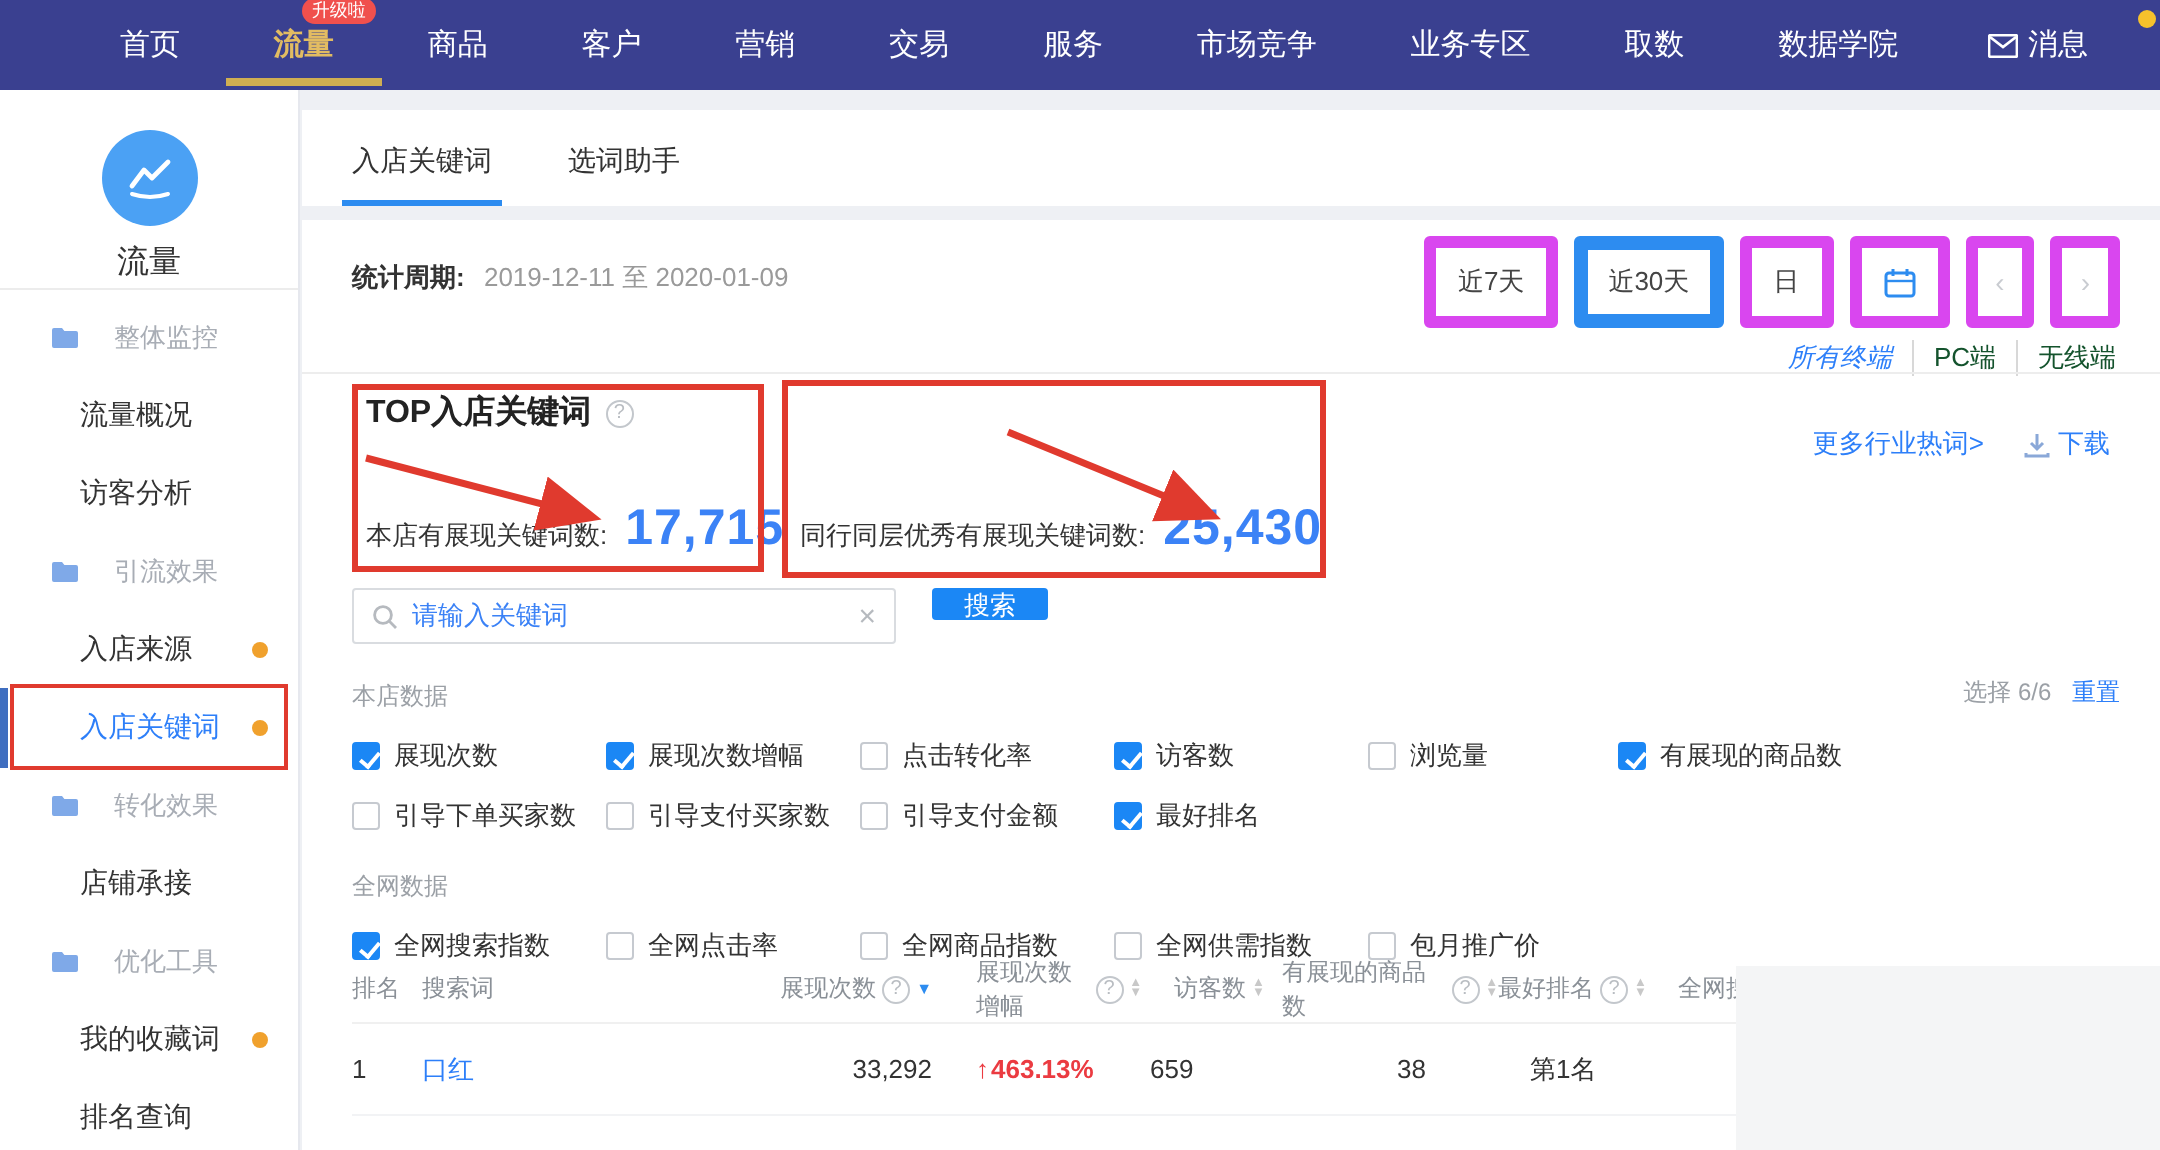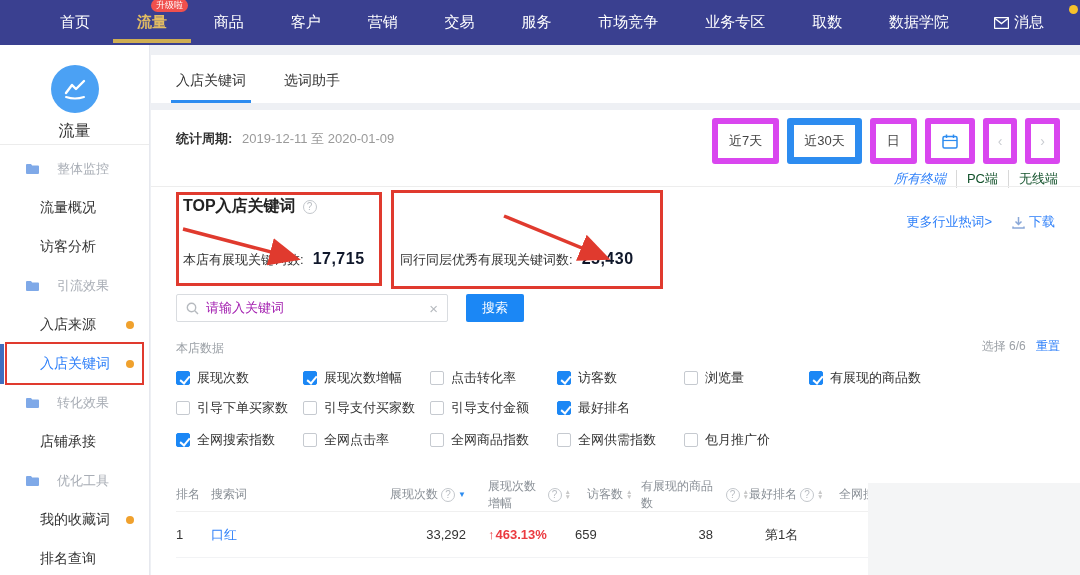--- a/index.html
+++ b/index.html
@@ -53,34 +53,34 @@
   .divider { position:absolute; top:76px; left:0; right:0; border-top:1px solid #ededed; }
 
   .sec-title { position:absolute; top:86px; left:32px; font-size:16px; font-weight:bold; color:#222; display:flex; align-items:center; gap:7px; }
   .help { width:14px; height:14px; border:1px solid #c3c7cc; border-radius:50%; color:#b9bdc2; font-size:10px; font-weight:normal; display:inline-flex; align-items:center; justify-content:center; flex:none; }
   .sec-links { position:absolute; top:103px; right:25px; display:flex; gap:20px; align-items:center; font-size:13px; color:#2d7ff9; }
   .dl { display:flex; align-items:center; gap:4px; cursor:pointer; }
   .more-link { cursor:pointer; }
 
   .metric { position:absolute; top:140px; display:flex; align-items:baseline; }
   .metric .lbl { font-size:13px; color:#333; }
-  .metric .num { font-size:16px; font-weight:bold; color:#0f172a; margin-left:9px; letter-spacing:0.5px; }
+  .metric .num { font-size:25px; font-weight:bold; color:#3b82f6; margin-left:9px; letter-spacing:0.5px; }
   .metric.g1 { left:32px; }
   .metric.g2 { left:249px; }
 
   .annot-box { position:absolute; border:3px solid #e03a2e; z-index:4; pointer-events:none; }
   .annot-box.b1 { left:25px; top:82px; width:206px; height:94px; }
   .annot-box.b2 { left:240px; top:80px; width:272px; height:99px; }
   .annot-arrows { position:absolute; left:0; top:0; width:700px; height:260px; z-index:4; pointer-events:none; }
 
   .search-row { position:absolute; top:184px; left:25px; display:flex; gap:18px; }
   .search-input { width:272px; height:28px; border:1px solid #d9dce0; border-radius:2px; display:flex; align-items:center; padding:0 9px; gap:7px; background:#fff; }
-  .search-input .ph { color:#a21caf; font-size:13px; flex:1; }
+  .search-input .ph { color:#3b82f6; font-size:13px; flex:1; }
   .clear-x { color:#b6babf; font-size:15px; cursor:pointer; }
-  .search-btn { width:58px; height:28px; background:#1b87f5; color:#fff; font-size:13px; border:none; border-radius:2px; cursor:pointer; }
+  .search-btn { width:58px; height:16px; background:#1b87f5; color:#fff; font-size:13px; border:none; border-radius:2px; cursor:pointer; }
 
   .filters { position:absolute; top:230px; left:25px; right:18px; }
   .fg-label { font-size:12px; color:#9ba0a6; }
   .sel-info { position:absolute; right:2px; top:-2px; font-size:12px; color:#9ba0a6; }
   .sel-info .reset { color:#2d7ff9; margin-left:7px; cursor:pointer; }
   .opt-grid { display:grid; grid-template-columns:127px 127px 127px 127px 125px 1fr; row-gap:8px; margin-top:10px; }
   .opt { display:flex; align-items:center; gap:7px; font-size:13px; color:#333; cursor:pointer; height:22px; }
   .cb { width:14px; height:14px; border:1px solid #c6cad0; border-radius:2px; background:#fff; position:relative; flex:none; }
   .cb.on { background:#1b87f5; border-color:#1b87f5; }
   .cb.on::after { content:""; position:absolute; left:4.5px; top:1.5px; width:4px; height:8px; border:solid #fff; border-width:0 2px 2px 0; transform:rotate(40deg); }
@@ -332,20 +332,21 @@
           </label>
         <label class="opt">
             <span class="cb"></span>
             <span>引导支付金额</span>
           </label>
         <label class="opt">
             <span class="cb on"></span>
             <span>最好排名</span>
           </label>
       </div>
+      <div class="fg-label net-label">全网数据</div>
       <div class="opt-grid">
         <label class="opt">
             <span class="cb on"></span>
             <span>全网搜索指数</span>
           </label>
         <label class="opt">
             <span class="cb"></span>
             <span>全网点击率</span>
           </label>
         <label class="opt">

